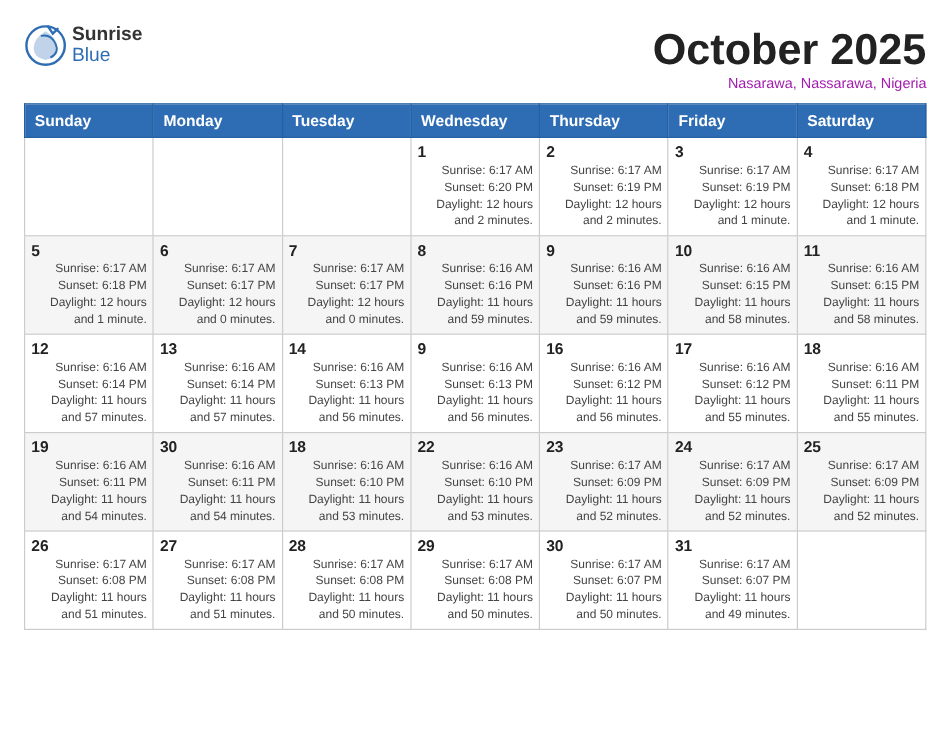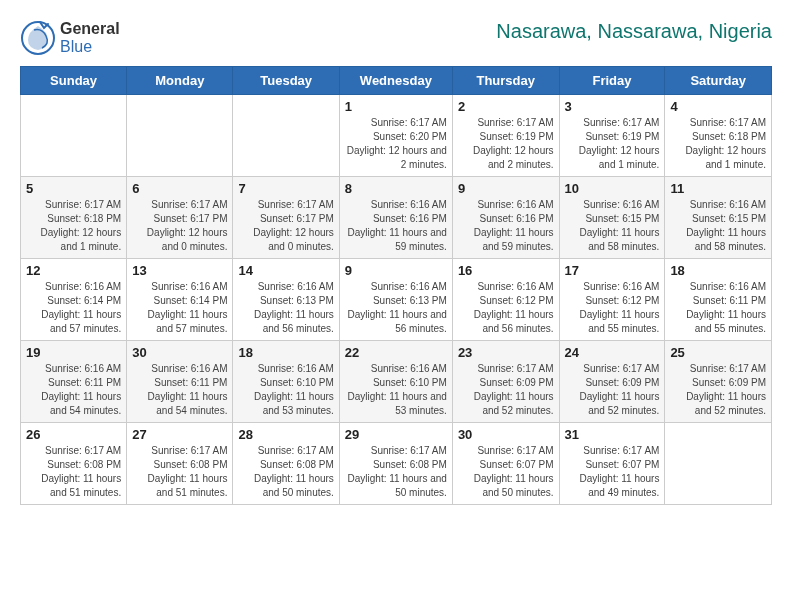--- a/index.html
+++ b/index.html
@@ -18,35 +18,35 @@
     }
     .title-area {
       text-align: right;
     }
     .month-title {
       font-size: 36px;
       font-weight: bold;
       color: #222;
     }
     .location-title {
-      font-size: 20px;
-      color: #0f766e;
+      font-size: 12px;
+      color: #a21caf;
     }
     .calendar {
       width: 100%;
       border-collapse: collapse;
       border: 1px solid #ccc;
     }
     .calendar th {
       background-color: #2e6db4;
       color: #fff;
       font-size: 13px;
       font-weight: bold;
-      padding: 6px 20px;
-      text-align: center;
+      padding: 6px 8px;
+      text-align: left;
       border: 1px solid #2560a0;
     }
     .calendar td {
       vertical-align: top;
       border: 1px solid #ccc;
       padding: 4px 5px;
       width: 107px;
       min-height: 80px;
       font-size: 10.5px;
       color: #333;
@@ -87,25 +87,26 @@
 
 <div class="header-area">
   <div class="logo-wrapper">
     <svg width="36" height="36" viewBox="0 0 36 36">
       <circle cx="18" cy="18" r="16" fill="none" stroke="#2e6db4" stroke-width="2"></circle>
       <path d="M18 6 Q28 12 28 20 Q28 28 18 30 Q8 28 8 20 Q8 12 18 6Z" fill="#2e6db4" opacity="0.3"></path>
       <path d="M14 10 Q22 8 26 16 Q30 24 22 28" fill="none" stroke="#2e6db4" stroke-width="1.5"></path>
       <path d="M20 2 L24 8 L28 4" fill="none" stroke="#2e6db4" stroke-width="2" stroke-linecap="round"></path>
     </svg>
     <div class="logo-text-wrapper">
-      <span style="font-size:16px;font-weight:bold;color:#333;">General</span>
+      <span style="font-size:16px;font-weight:bold;color:#333;">Sunrise</span>
       <span style="font-size:16px;font-weight:normal;color:#2e6db4;">Blue</span>
     </div>
   </div>
   <div class="title-area">
+    <div class="month-title">October 2025</div>
     <div class="location-title">Nasarawa, Nassarawa, Nigeria</div>
   </div>
 </div>
 
 <table class="calendar">
   <thead>
     <tr>
 
     <th>Sunday</th>
         <th>Monday</th>

